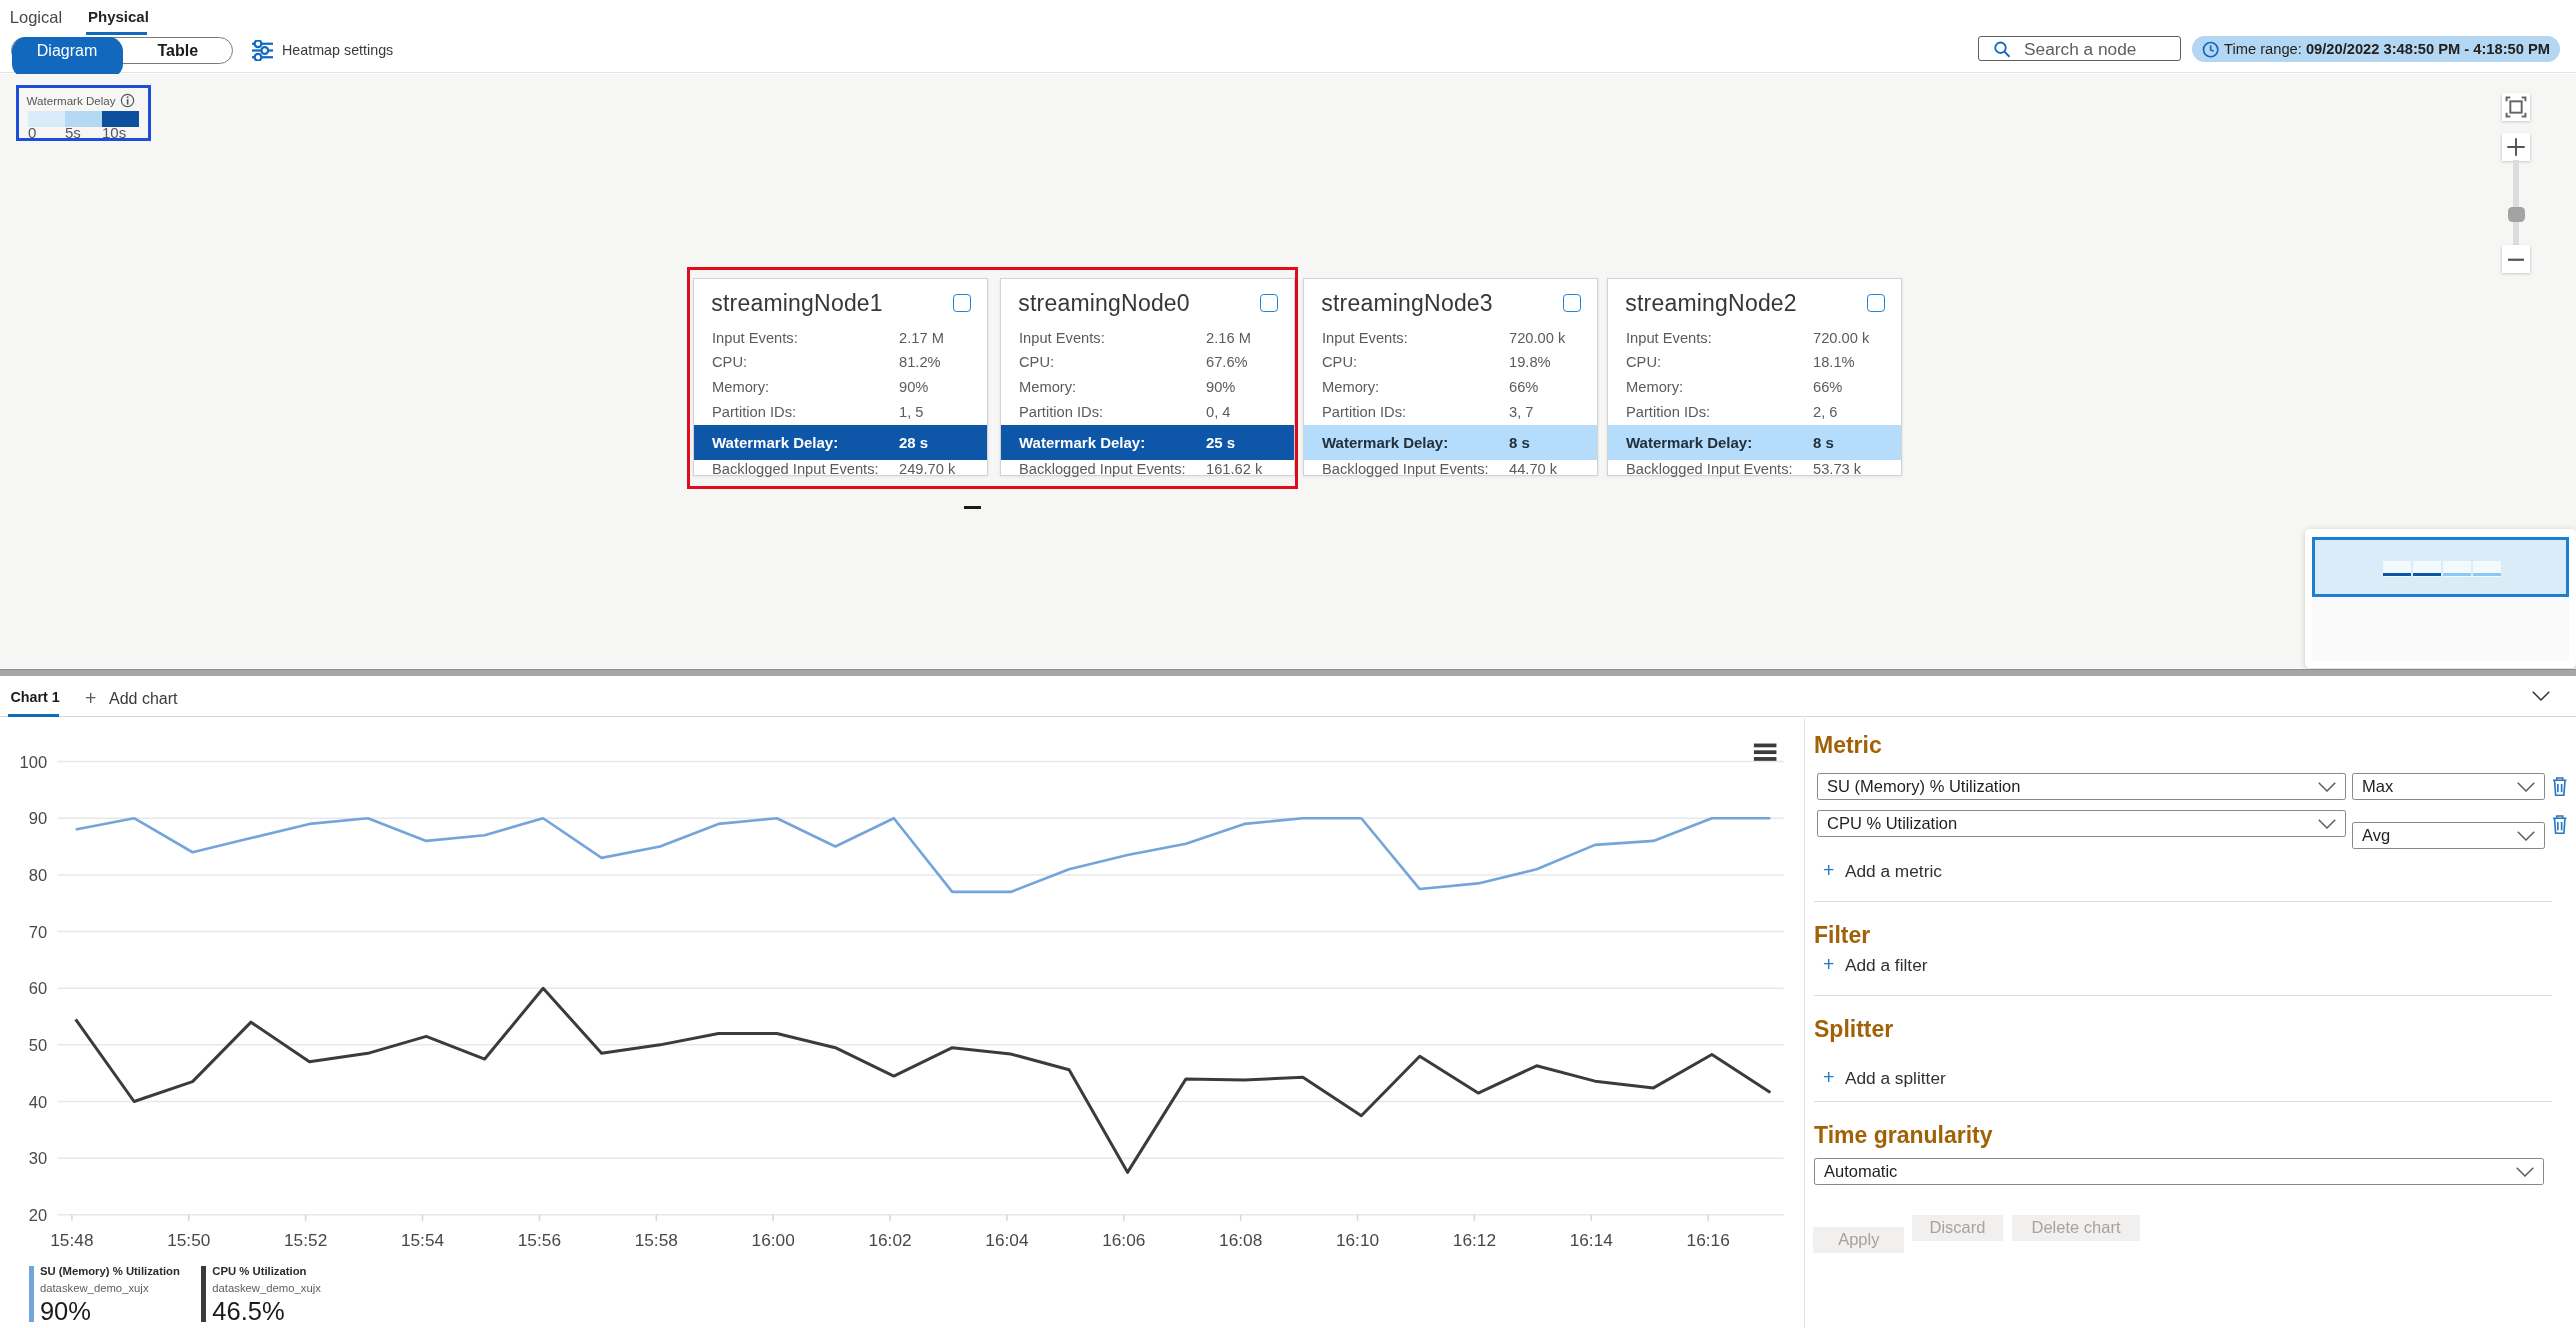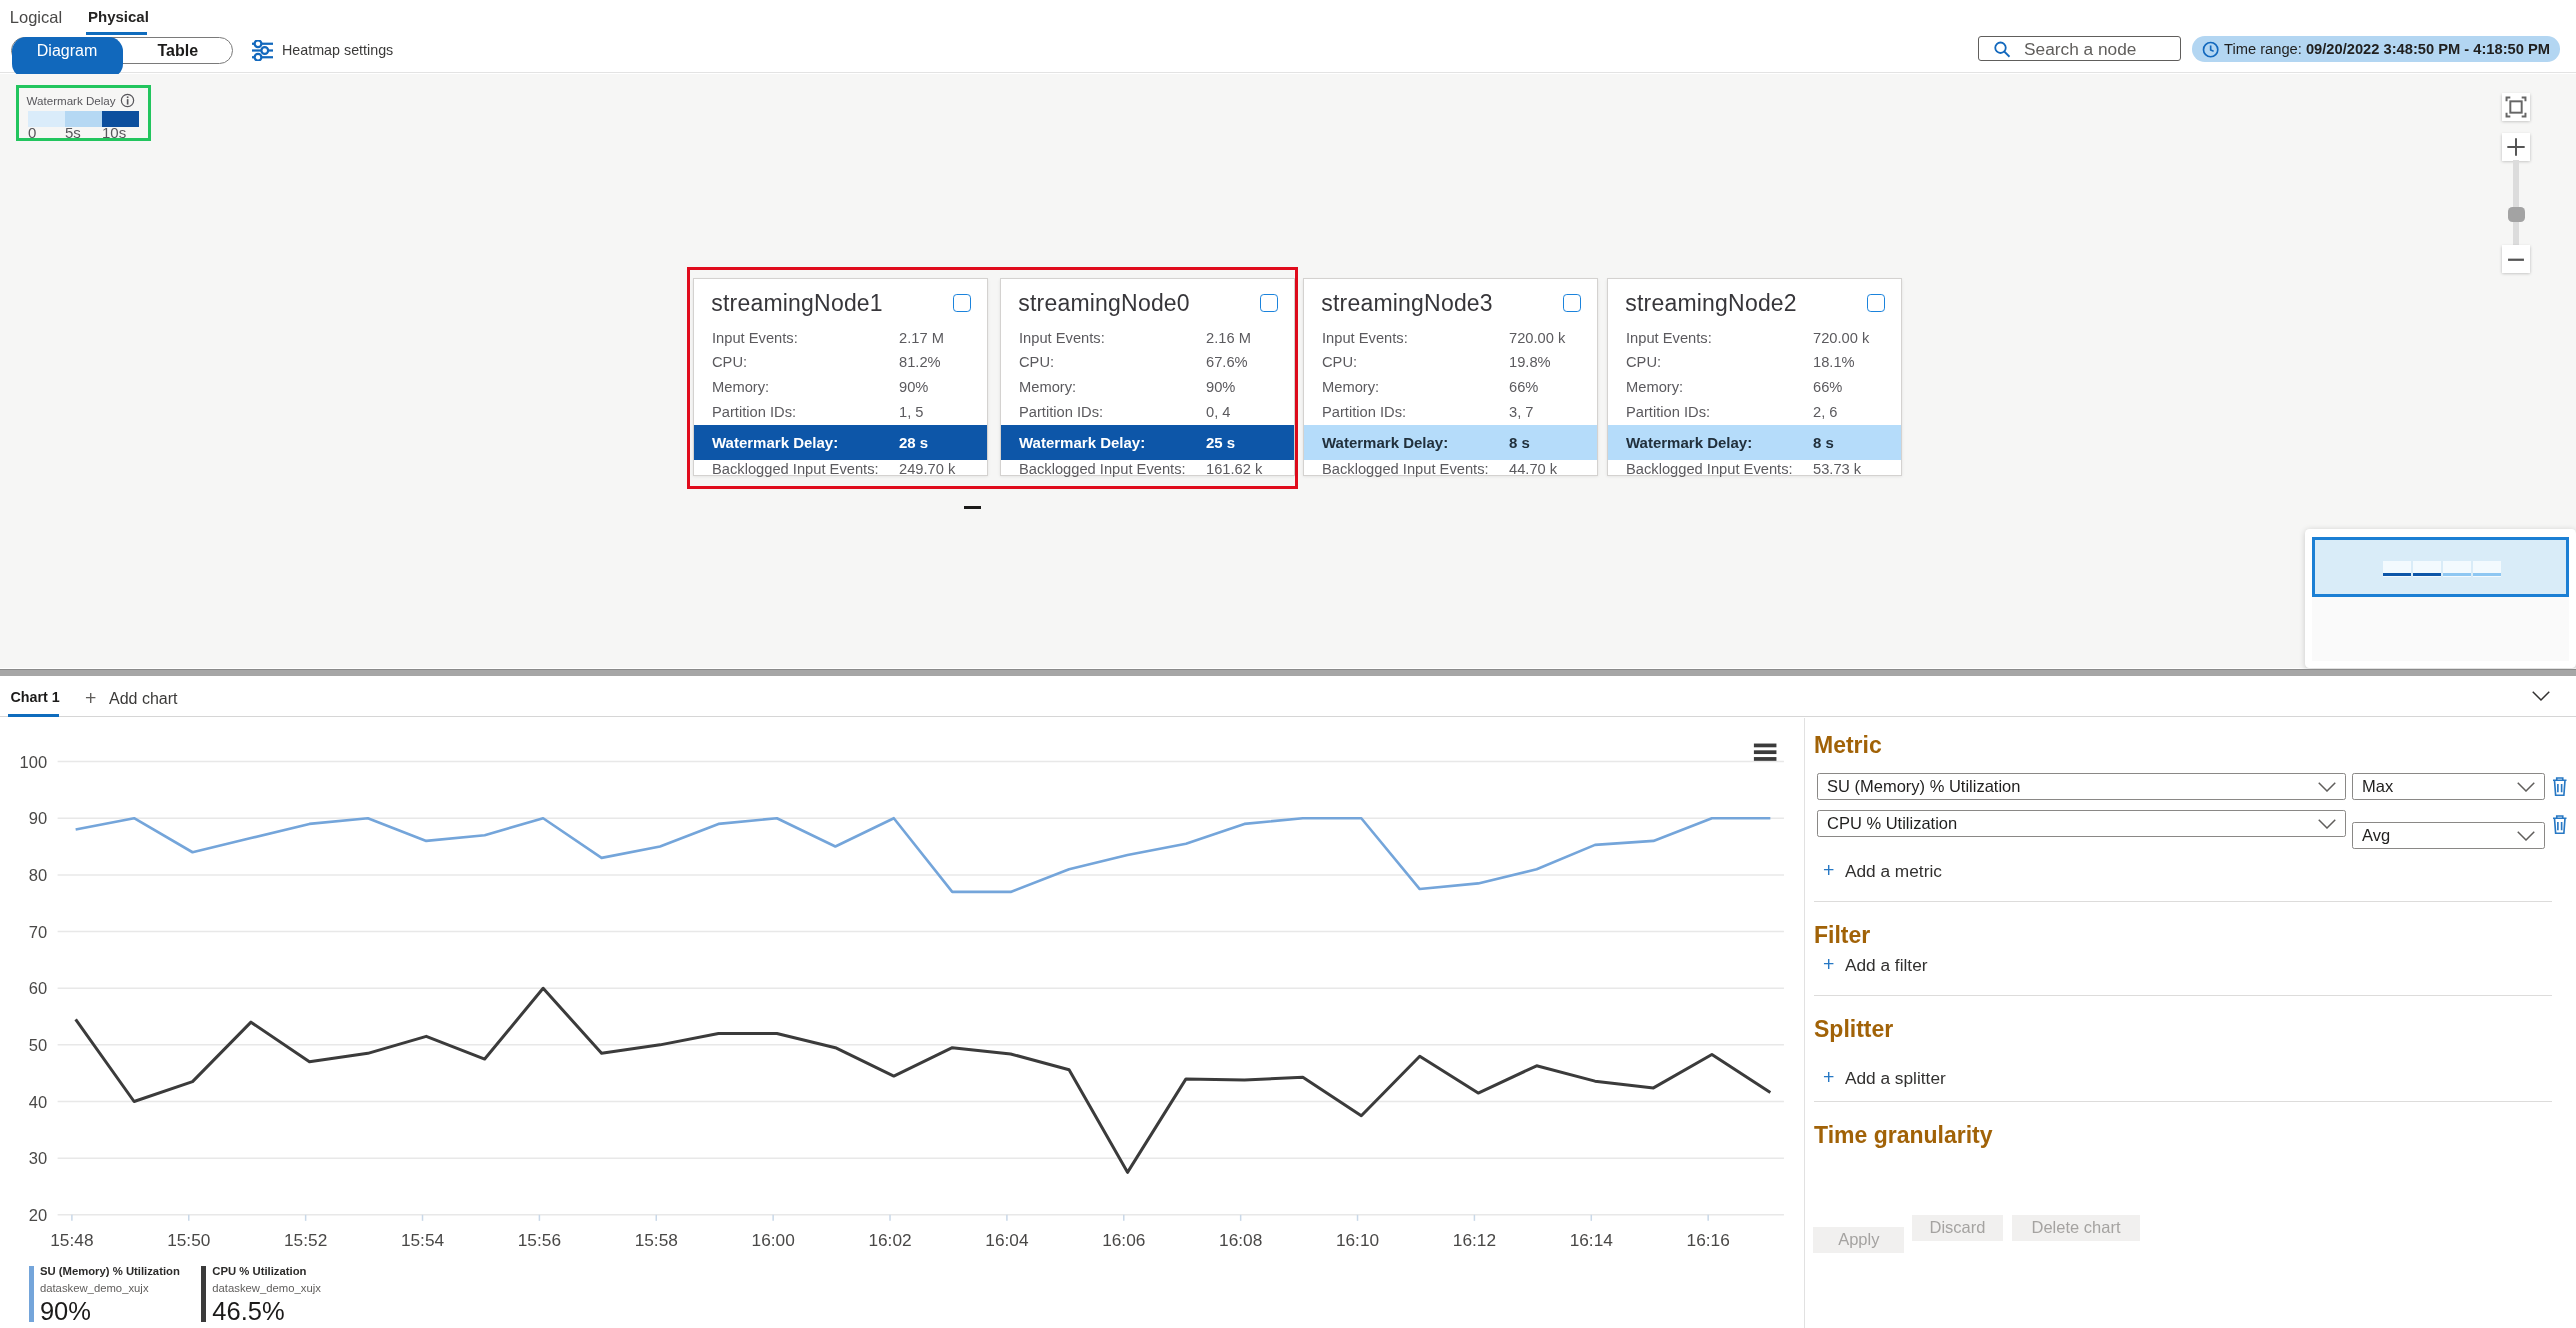--- a/index.html
+++ b/index.html
@@ -20,21 +20,21 @@
 .search-ph { position:absolute; left:45px; top:2.3px; font-size:17.3px; color:#605e5c; }
 .time-pill { position:absolute; left:2192px; top:36px; width:368px; height:25.5px; background:#b3d6f2; border-radius:12.8px; }
 .time-pill span.t1 { font-size:14.7px; color:#201f1e; }
 .time-pill span.t2 { font-size:14.7px; color:#201f1e; font-weight:bold; }
 .time-inner { position:absolute; left:32px; top:4.5px; white-space:nowrap; }
 
 
 #canvas { position:absolute; left:0; top:74px; width:2576px; height:594px; background:#f6f6f5; }
 
 
-#wm-legend { position:absolute; left:16px; top:11.3px; width:135px; height:56px; border:3px solid #22c55e; }
+#wm-legend { position:absolute; left:16px; top:11.3px; width:135px; height:56px; border:3px solid #1d4ed8; }
 #wm-legend .title { position:absolute; left:7.5px; top:5.3px; font-size:11.6px; color:#57565b; }
 #wm-legend .sw { position:absolute; top:22.5px; width:37px; height:16px; }
 #wm-legend .lb { position:absolute; top:39px; font-size:15px; line-height:12px; color:#57565b; }
 
 
 #red-rect { position:absolute; left:687px; top:193px; width:611px; height:222px; border:3px solid #e00b1c; }
 
 
 .card { position:absolute; top:204px; width:295px; height:198px; background:#ffffff; border:0.8px solid #d4d2d0; box-shadow:0 0.8px 3px rgba(0,0,0,0.09); }
 .card .ctitle { position:absolute; left:17.3px; top:11.3px; font-size:23px; color:#37363a; letter-spacing:0.2px; }
@@ -387,19 +387,24 @@
     </svg>
     <div class="addlink" style="left:18px; top:141px;"><span class="p">+</span>Add a metric</div>
     <div class="hr" style="top:183px;"></div>
     <h3 style="left:9px; top:204px;">Filter</h3>
     <div class="addlink" style="left:18px; top:235px;"><span class="p">+</span>Add a filter</div>
     <div class="hr" style="top:277px;"></div>
     <h3 style="left:9px; top:298px;">Splitter</h3>
     <div class="addlink" style="left:18px; top:348px;"><span class="p">+</span>Add a splitter</div>
     <div class="hr" style="top:383px;"></div>
     <h3 style="left:9px; top:404px;">Time granularity</h3>
+    <div class="sel" style="left:9px; top:440px; width:730px;">Automatic
+      <svg width="18" height="10.5" viewBox="0 0 24 14">
+          <polyline points="1,1 12,12 23,1" fill="none" stroke="#605e5c" stroke-width="2"></polyline>
+        </svg>
+    </div>
     <div class="btn" style="left:8.3px; top:497px; width:91px;margin-top:12px;">Apply</div>
     <div class="btn" style="left:107px; top:497px; width:91px;">Discard</div>
     <div class="btn" style="left:207px; top:497px; width:128px;">Delete chart</div>
   </div>
 
 </div>
 
 
 </body></html>

